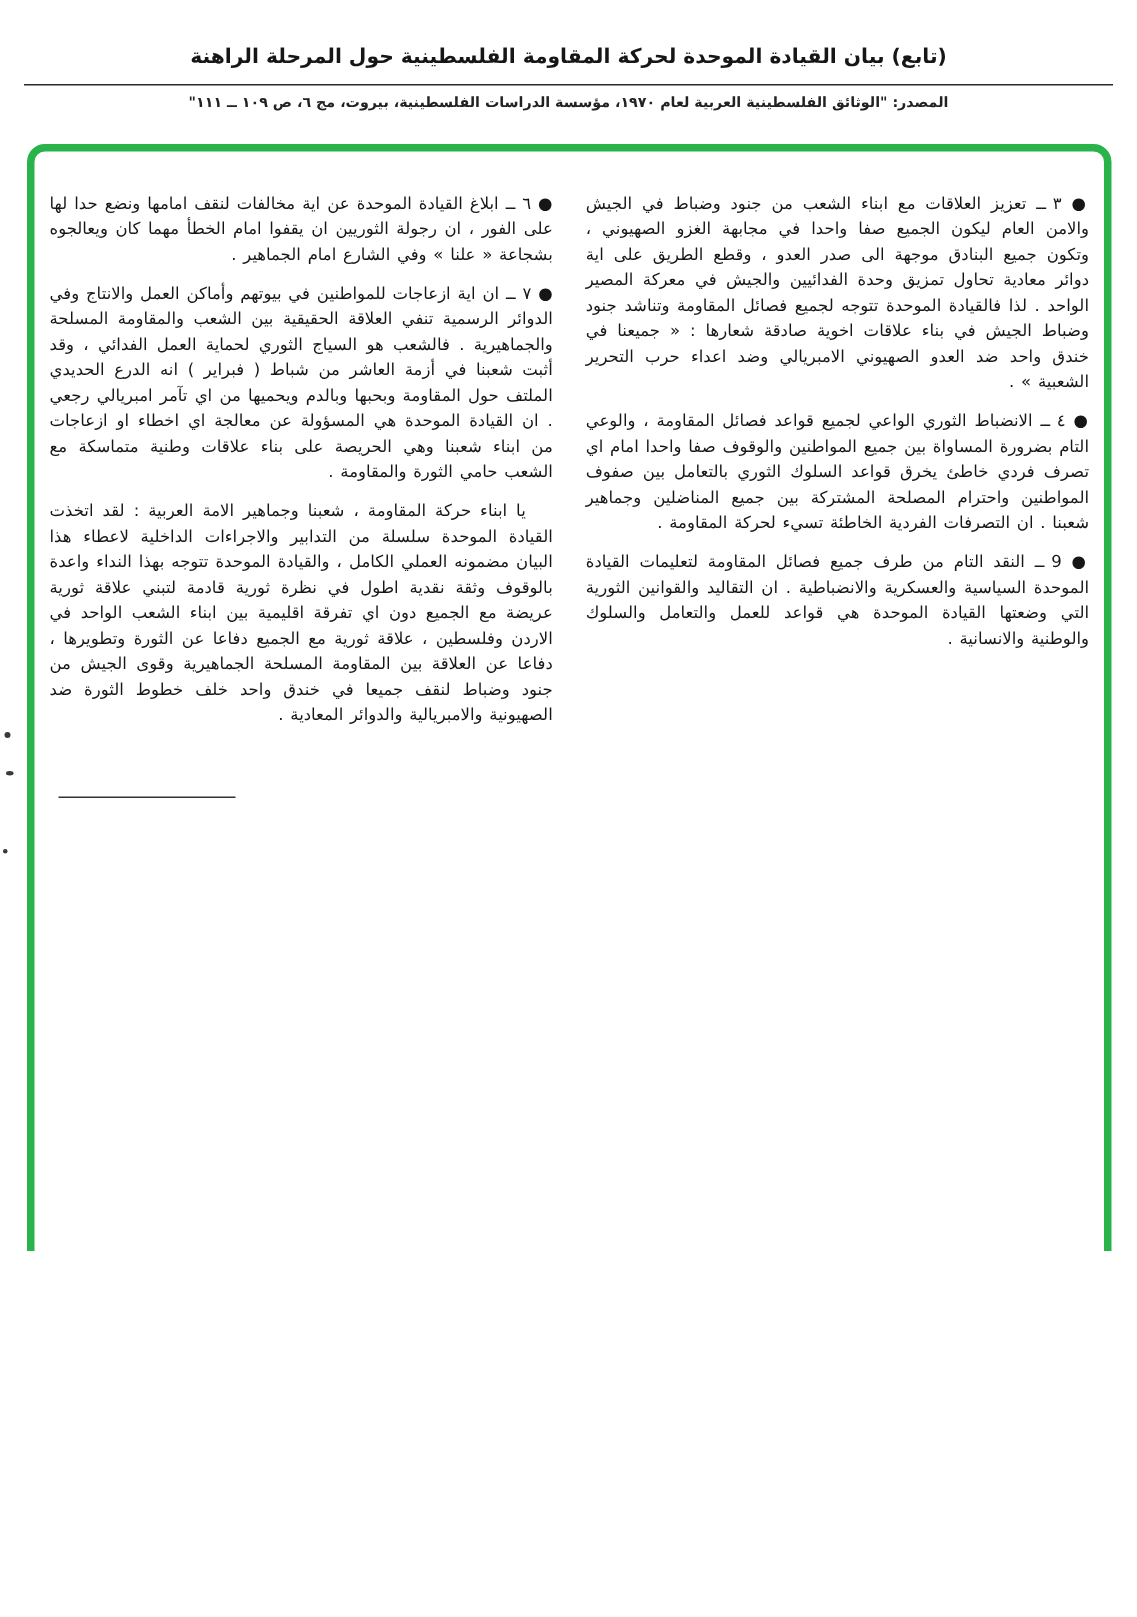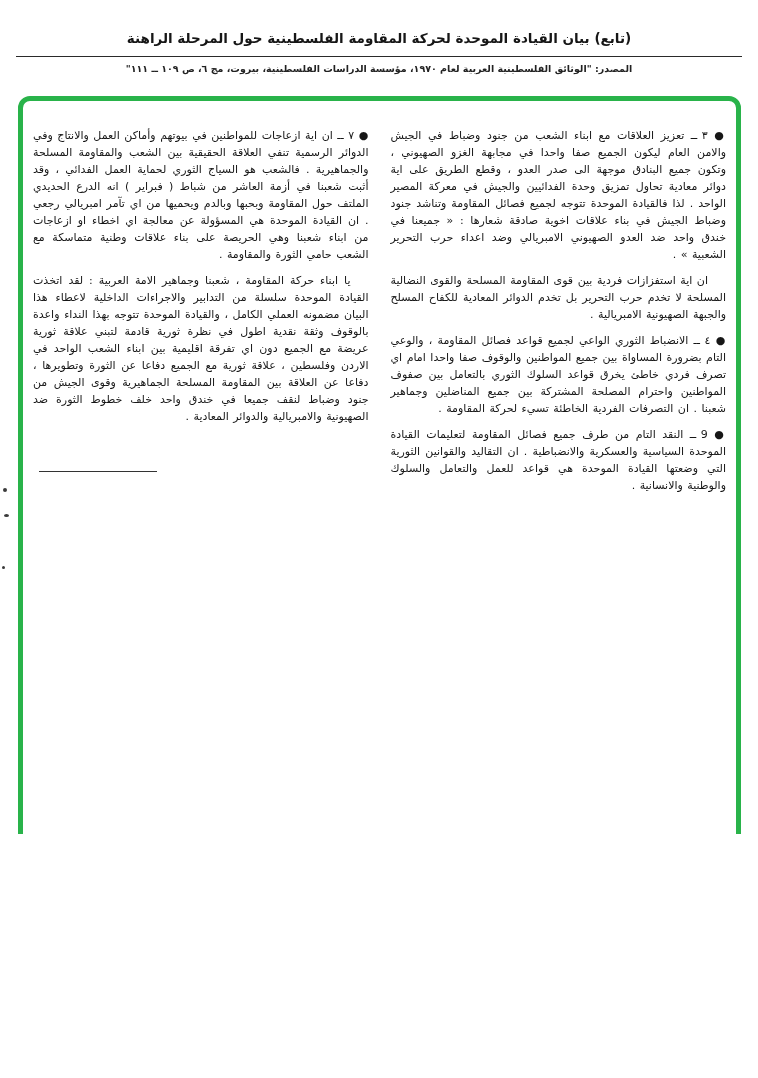--- a/index.html
+++ b/index.html
@@ -110,26 +110,26 @@
 
   <div class="title-rule"></div>
 
   <div class="source-line">المصدر: "الوثائق الفلسطينية العربية لعام ١٩٧٠، مؤسسة الدراسات الفلسطينية، بيروت، مج ٦، ص ١٠٩ ــ ١١١"</div>
 
   <div class="frame">
     <div class="cols">
 
       <div class="col">
         <p class="item">●  ٣ ــ تعزيز العلاقات مع ابناء الشعب من جنود وضباط في الجيش والامن العام ليكون الجميع صفا واحدا في مجابهة الغزو الصهيوني ، وتكون جميع البنادق موجهة الى صدر العدو ، وقطع الطريق على اية دوائر معادية تحاول تمزيق وحدة الفدائيين والجيش في معركة المصير الواحد . لذا فالقيادة الموحدة تتوجه لجميع فصائل المقاومة وتناشد جنود وضباط الجيش في بناء علاقات اخوية صادقة شعارها : « جميعنا في خندق واحد ضد العدو الصهيوني الامبريالي وضد اعداء حرب التحرير الشعبية » .</p>
-        <p class="cont">ان اية استفزازات فردية بين قوى المقاومة المسلحة والقوى النضالية المسلحة لا تخدم حرب التحرير بل تخدم الدوائر المعادية للكفاح المسلح والجبهة الصهيونية الامبريالية .</p>
         <p class="item">●  ٤ ــ الانضباط الثوري الواعي لجميع قواعد فصائل المقاومة ، والوعي التام بضرورة المساواة بين جميع المواطنين والوقوف صفا واحدا امام اي تصرف فردي خاطئ يخرق قواعد السلوك الثوري بالتعامل بين صفوف المواطنين واحترام المصلحة المشتركة بين جميع المناضلين وجماهير شعبنا . ان التصرفات الفردية الخاطئة تسيء لحركة المقاومة .</p>
         <p class="item">●  9 ــ النقد التام من طرف جميع فصائل المقاومة لتعليمات القيادة الموحدة السياسية والعسكرية والانضباطية . ان التقاليد والقوانين الثورية التي وضعتها القيادة الموحدة هي قواعد للعمل والتعامل والسلوك والوطنية والانسانية .</p>
       </div>
 
       <div class="col">
+        <p class="item">●  ٦ ــ ابلاغ القيادة الموحدة عن اية مخالفات لنقف امامها ونضع حدا لها على الفور ، ان رجولة الثوريين ان يقفوا امام الخطأ مهما كان ويعالجوه بشجاعة « علنا » وفي الشارع امام الجماهير .</p>
         <p class="item">●  ٧ ــ ان اية ازعاجات للمواطنين في بيوتهم وأماكن العمل والانتاج وفي الدوائر الرسمية تنفي العلاقة الحقيقية بين الشعب والمقاومة المسلحة والجماهيرية . فالشعب هو السياج الثوري لحماية العمل الفدائي ، وقد أثبت شعبنا في أزمة العاشر من شباط ( فبراير ) انه الدرع الحديدي الملتف حول المقاومة وبحبها وبالدم ويحميها من اي تآمر امبريالي رجعي . ان القيادة الموحدة هي المسؤولة عن معالجة اي اخطاء او ازعاجات من ابناء شعبنا وهي الحريصة على بناء علاقات وطنية متماسكة مع الشعب حامي الثورة والمقاومة .</p>
         <p class="cont">يا ابناء حركة المقاومة ، شعبنا وجماهير الامة العربية : لقد اتخذت القيادة الموحدة سلسلة من التدابير والاجراءات الداخلية لاعطاء هذا البيان مضمونه العملي الكامل ، والقيادة الموحدة تتوجه بهذا النداء واعدة بالوقوف وثقة نقدية اطول في نظرة ثورية قادمة لتبني علاقة ثورية عريضة مع الجميع دون اي تفرقة اقليمية بين ابناء الشعب الواحد في الاردن وفلسطين ، علاقة ثورية مع الجميع دفاعا عن الثورة وتطويرها ، دفاعا عن العلاقة بين المقاومة المسلحة الجماهيرية وقوى الجيش من جنود وضباط لنقف جميعا في خندق واحد خلف خطوط الثورة ضد الصهيونية والامبريالية والدوائر المعادية .</p>
         <div class="end-rule"></div>
       </div>
 
     </div>
   </div>
 
   <div class="speck s1"></div>
   <div class="speck s2"></div>

